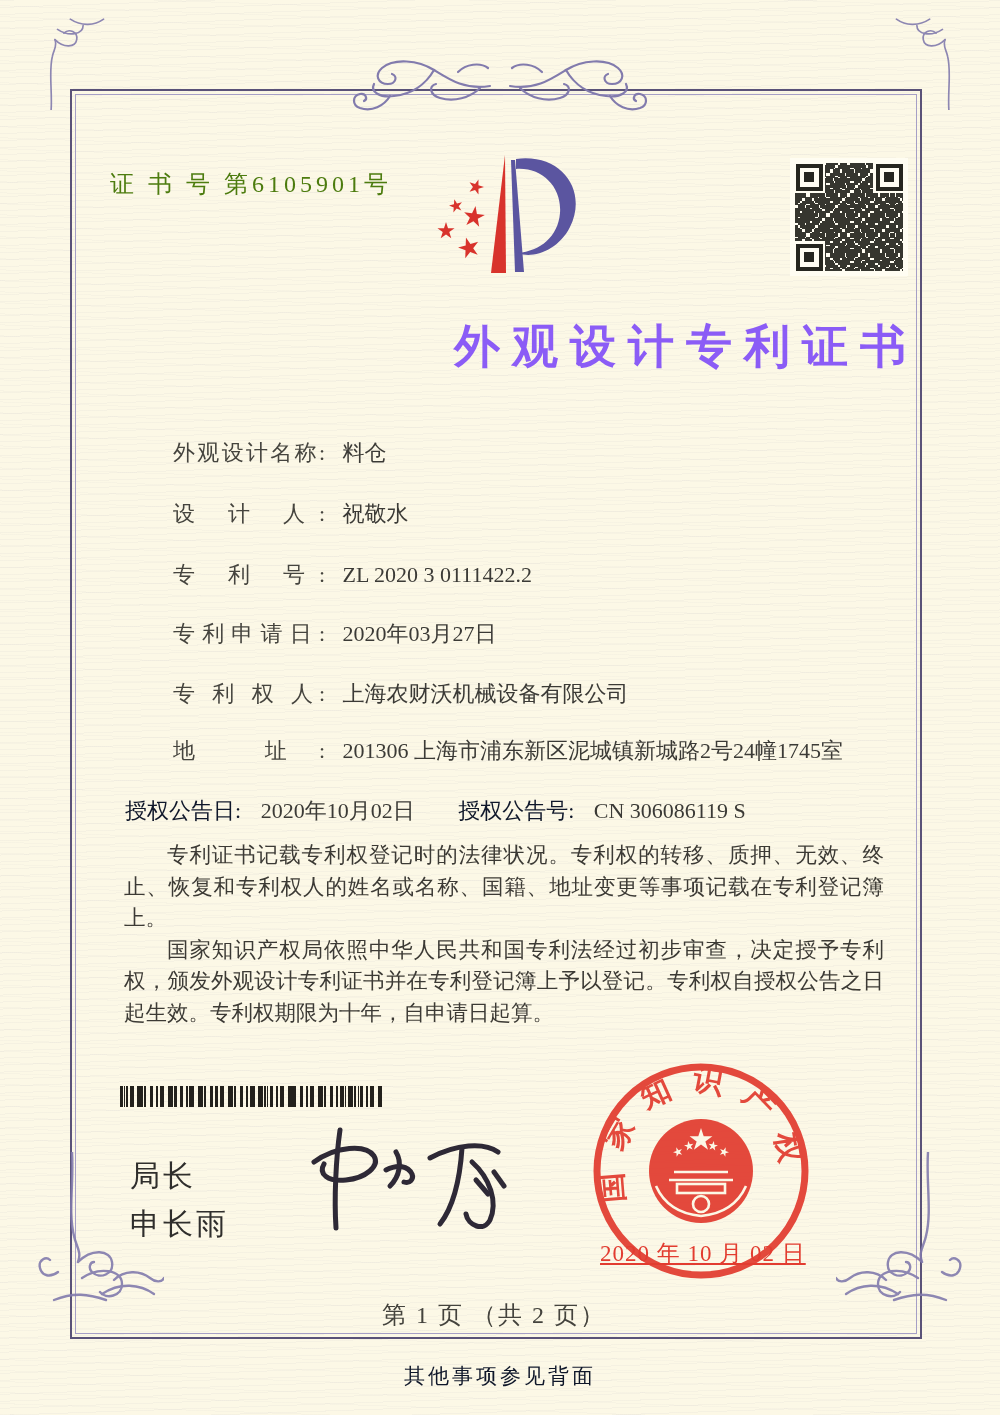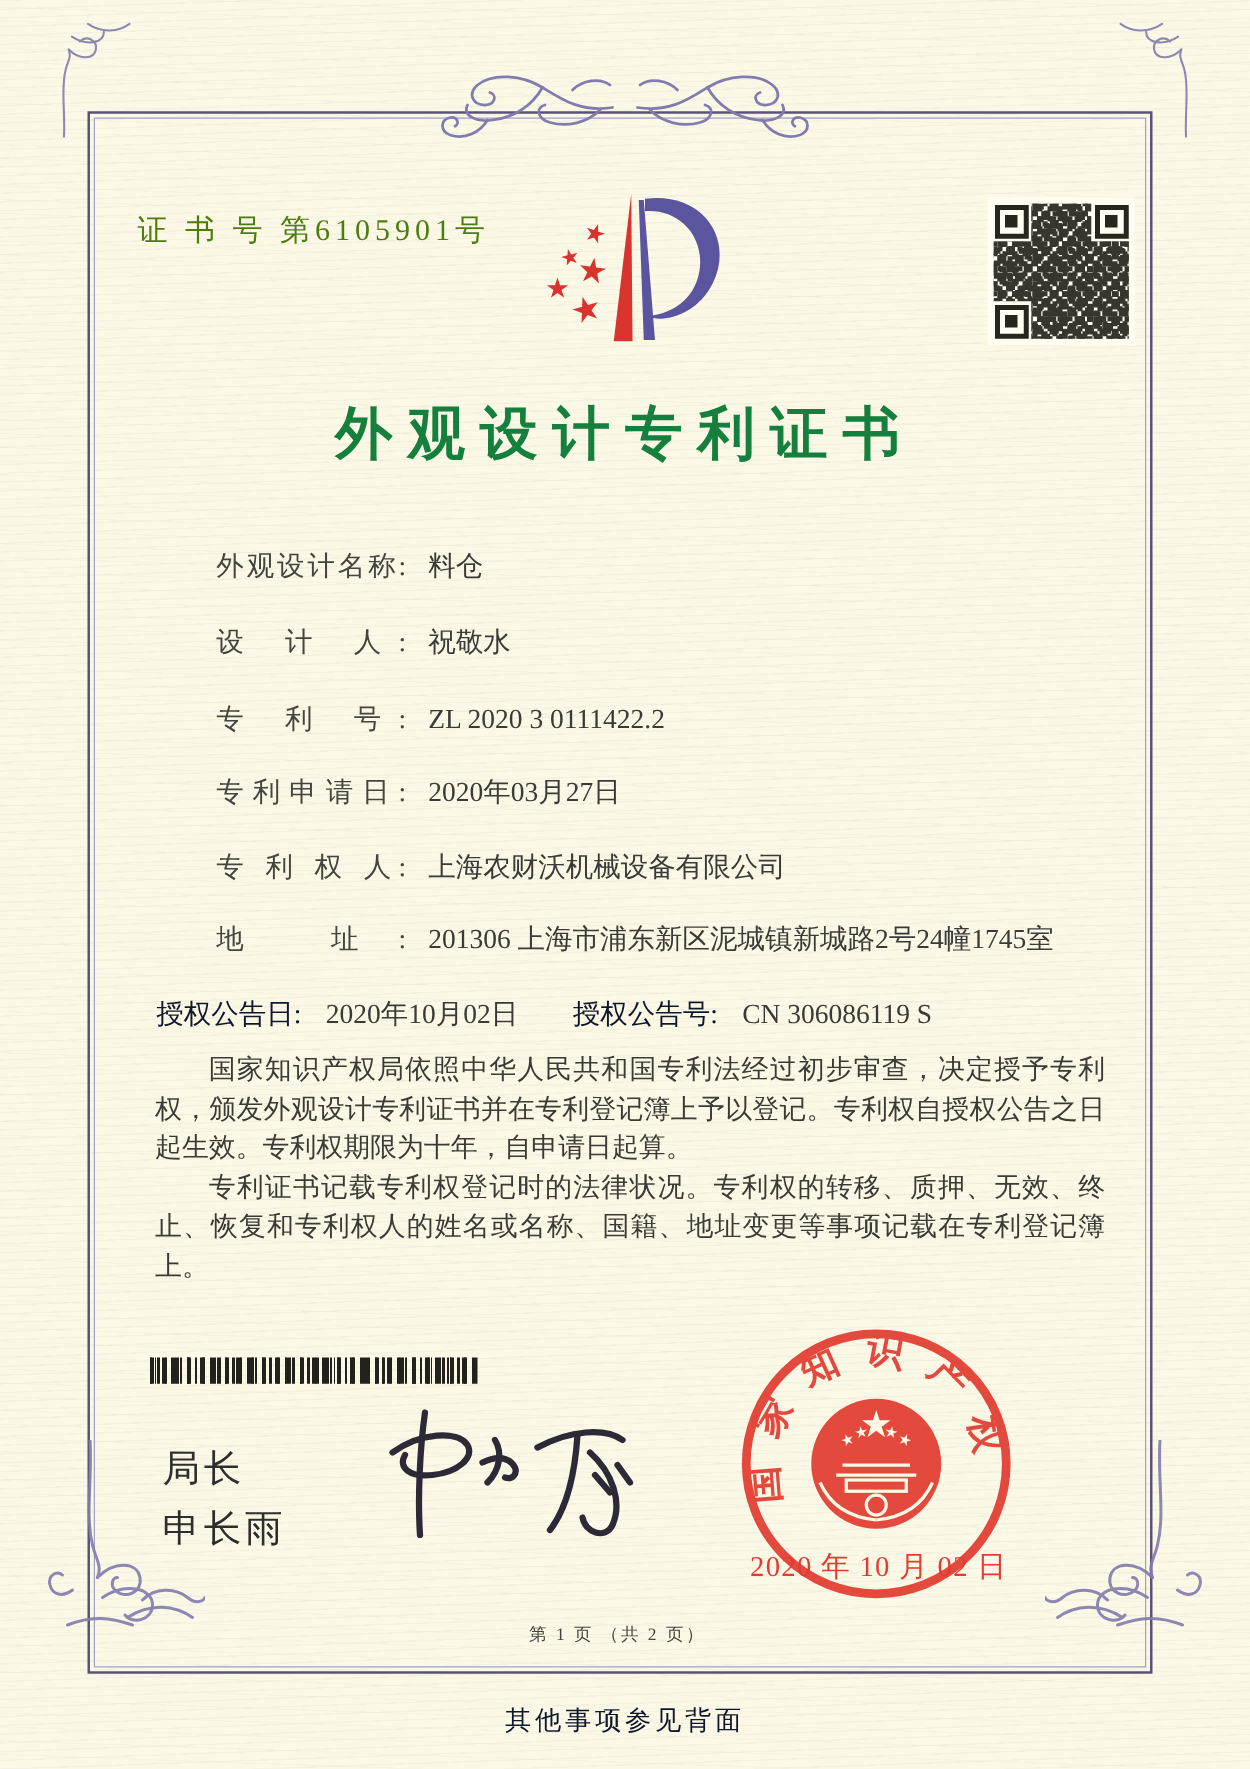--- a/index.html
+++ b/index.html
@@ -47,21 +47,21 @@
   }
   .qr-finder{position:absolute;width:32px;height:32px;background:#fffdf2;
     display:flex;align-items:center;justify-content:center;}
   .qf-tl{left:3px;top:3px;} .qf-tr{right:3px;top:3px;} .qf-bl{left:3px;bottom:3px;}
   .qr-finder .fo{width:27px;height:27px;border:4.5px solid #26261f;box-sizing:border-box;
     display:flex;align-items:center;justify-content:center;}
   .qr-finder .fi{width:10px;height:10px;background:#26261f;}
 
   .title{
     position:absolute;left:70px;width:848px;top:316px;z-index:5;
-    text-align:center;font-size:46px;font-weight:bold;color:#15803d;
+    text-align:right;font-size:46px;font-weight:bold;color:#8b5cf6;
     letter-spacing:12px;text-indent:12px;
   }
   .field-row{position:absolute;left:125px;z-index:5;font-size:22px;white-space:nowrap;margin-left:48px;}
   .r1{top:438px;} .r2{top:499px;} .r3{top:560px;} .r4{top:619px;} .r5{top:679px;} .r6{top:736px;}
   .flabel{display:inline-block;width:152px;text-align:justify;text-align-last:justify;color:#45443e;}
   .fvalue{margin-left:12px;color:#3b3a36;}
   .grant-row{position:absolute;left:125px;top:796px;z-index:5;font-size:22px;white-space:nowrap;}
   .glabel{color:#0f172a;}
   .gvalue{margin-left:14px;color:#3b3a36;}
   .g2{margin-left:38px;}
@@ -76,25 +76,25 @@
     background-image:
       repeating-linear-gradient(90deg,#23211c 0 2px,transparent 2px 6px),
       repeating-linear-gradient(90deg,#23211c 0 3px,transparent 3px 10px),
       repeating-linear-gradient(90deg,transparent 0 4px,#23211c 4px 5px,transparent 5px 13px);
   }
   .officer{position:absolute;left:130px;top:1152px;z-index:6;font-size:30px;line-height:48px;color:#2f2e2c;letter-spacing:3px;}
   .signature{position:absolute;left:278px;top:1118px;z-index:6;}
   .seal{position:absolute;left:584px;top:1054px;z-index:7;opacity:.93;}
   .seal-date{
     position:absolute;left:600px;top:1238px;width:210px;z-index:7;
-    font-size:23px;color:#e23c30;letter-spacing:1px;white-space:nowrap;
+    font-size:23px;color:#e23c30;letter-spacing:1px;white-space:nowrap;text-decoration:underline;
   }
   .page-info{
     position:absolute;left:70px;width:848px;top:1299px;z-index:5;
-    text-align:center;font-size:14px;letter-spacing:2px;color:#44433d;
+    text-align:center;font-size:24px;letter-spacing:2px;color:#44433d;
   }
   .back-note{
     position:absolute;left:0;width:1000px;top:1362px;z-index:5;
     text-align:center;font-size:21px;letter-spacing:3px;color:#0f172a;
   }
 </style>
 </head>
 <body>
 
 <div class="waves"></div>
@@ -219,22 +219,22 @@
 </div>
 
 <div class="grant-row">
   <span class="glabel">授权公告日:</span>
   <span class="gvalue">2020年10月02日</span>
   <span class="glabel g2">授权公告号:</span>
   <span class="gvalue">CN 306086119 S</span>
 </div>
 
 <div class="paras">
+  <p>专利证书记载专利权登记时的法律状况。专利权的转移、质押、无效、终止、恢复和专利权人的姓名或名称、国籍、地址变更等事项记载在专利登记簿上。</p>
   <p>国家知识产权局依照中华人民共和国专利法经过初步审查，决定授予专利权，颁发外观设计专利证书并在专利登记簿上予以登记。专利权自授权公告之日起生效。专利权期限为十年，自申请日起算。</p>
-  <p>专利证书记载专利权登记时的法律状况。专利权的转移、质押、无效、终止、恢复和专利权人的姓名或名称、国籍、地址变更等事项记载在专利登记簿上。</p>
 </div>
 
 <div class="barcode"></div>
 
 <div class="officer">
   <div>局长</div>
   <div>申长雨</div>
 </div>
 
 <svg class="signature" width="235" height="120" viewBox="0 0 235 120">

